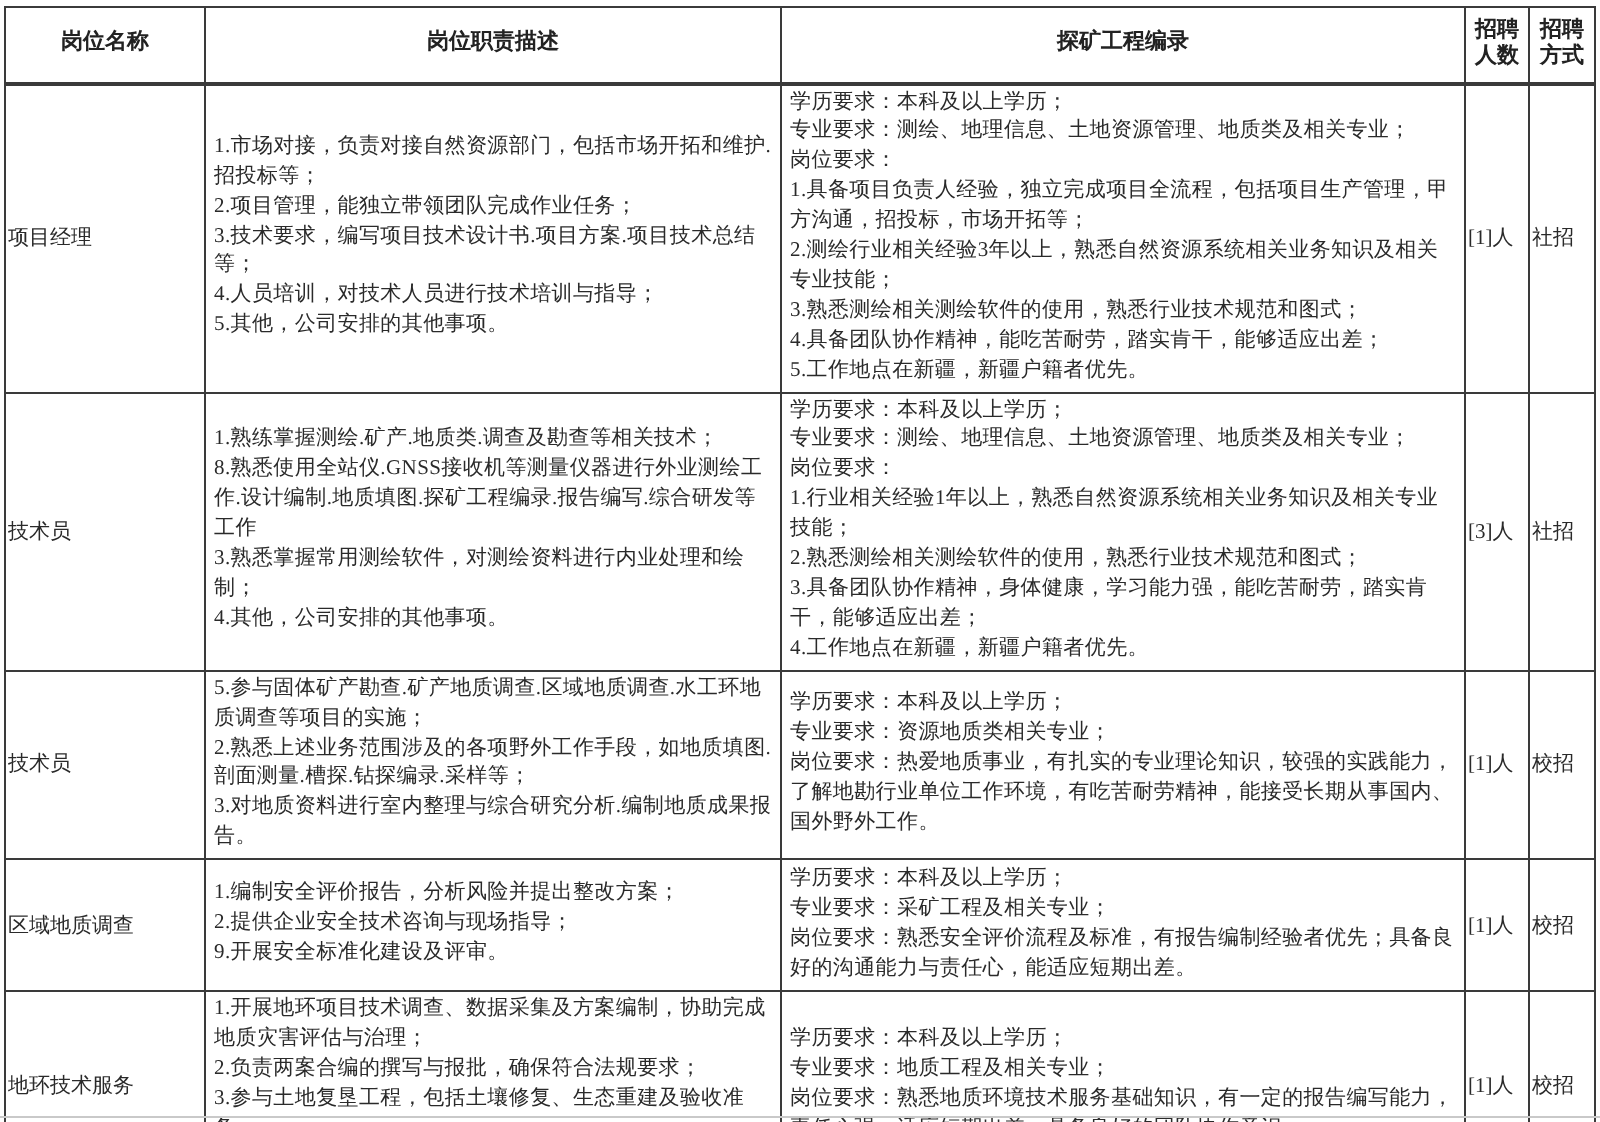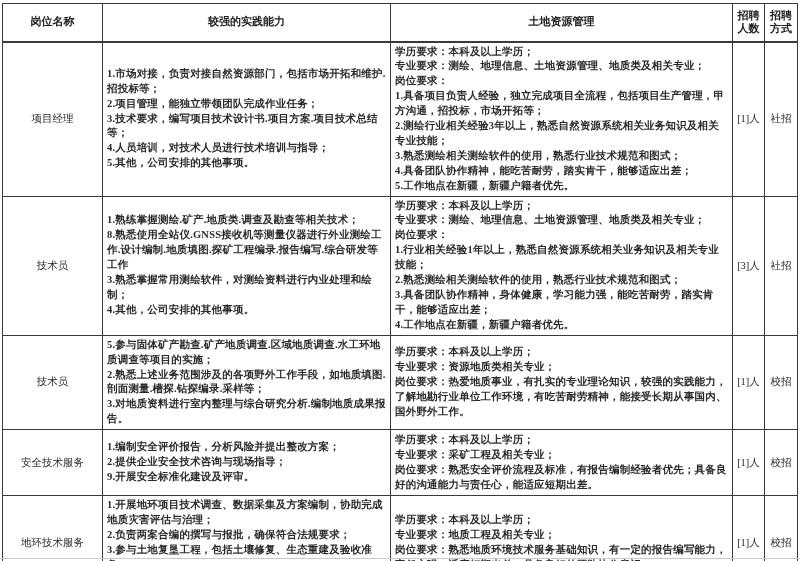--- a/index.html
+++ b/index.html
@@ -30,32 +30,31 @@
     font-weight:bold;
     font-size:11px;
     text-align:center;
     white-space:pre-line;
     line-height:1.25;
     border-bottom-width:2px !important;
     color:#222;
     padding:1px;
   }
   td.center{
-    text-align:center;
+    text-align:left;
     font-size:10.5px;
     padding:1px;
   }
   td.text{
     font-size:10.5px;
     line-height:1.42;
     padding:2px 4px 2px 4px;
     white-space:pre-line;
     text-align:left;
     letter-spacing:0.2px;
-    font-weight:bold;
   }
   tr.r1{height:135px;}
   tr.r2{height:132px;}
   tr.r3{height:87px;}
   tr.r4{height:66px;}
   tr.r5{height:90px;}
   .bottom-line{
     position:absolute;left:0;top:558px;width:800px;height:1px;
     background:#c9c9c9;
   }
@@ -68,22 +67,22 @@
     <colgroup>
       <col style="width:100px">
       <col style="width:288px">
       <col style="width:342px">
       <col style="width:32px">
       <col style="width:33px">
     </colgroup>
     <thead>
       <tr>
         <th>岗位名称</th>
-        <th>较强的实践能力</th>
-        <th>土地资源管理</th>
+        <th>岗位职责描述</th>
+        <th>探矿工程编录</th>
         <th>招聘
 人数</th>
         <th>招聘
 方式</th>
       </tr>
     </thead>
     <tbody>
       <tr class="r1">
         <td class="center">项目经理</td>
         <td class="text">1.市场对接，负责对接自然资源部门，包括市场开拓和维护.招投标等；
@@ -123,21 +122,21 @@
         <td class="text">5.参与固体矿产勘查.矿产地质调查.区域地质调查.水工环地质调查等项目的实施；
 2.熟悉上述业务范围涉及的各项野外工作手段，如地质填图.剖面测量.槽探.钻探编录.采样等；
 3.对地质资料进行室内整理与综合研究分析.编制地质成果报告。</td>
         <td class="text">学历要求：本科及以上学历；
 专业要求：资源地质类相关专业；
 岗位要求：热爱地质事业，有扎实的专业理论知识，较强的实践能力，了解地勘行业单位工作环境，有吃苦耐劳精神，能接受长期从事国内、国外野外工作。</td>
         <td class="center">[1]人</td>
         <td class="center">校招</td>
       </tr>
       <tr class="r4">
-        <td class="center">安全技术服务</td>
+        <td class="center">区域地质调查</td>
         <td class="text">1.编制安全评价报告，分析风险并提出整改方案；
 2.提供企业安全技术咨询与现场指导；
 9.开展安全标准化建设及评审。</td>
         <td class="text">学历要求：本科及以上学历；
 专业要求：采矿工程及相关专业；
 岗位要求：熟悉安全评价流程及标准，有报告编制经验者优先；具备良好的沟通能力与责任心，能适应短期出差。</td>
         <td class="center">[1]人</td>
         <td class="center">校招</td>
       </tr>
       <tr class="r5">

